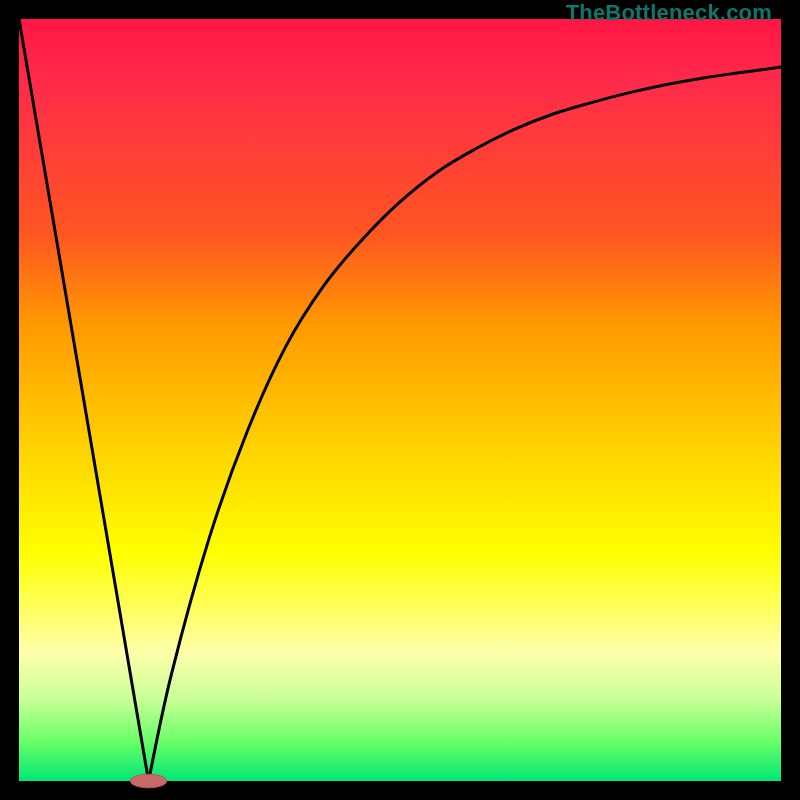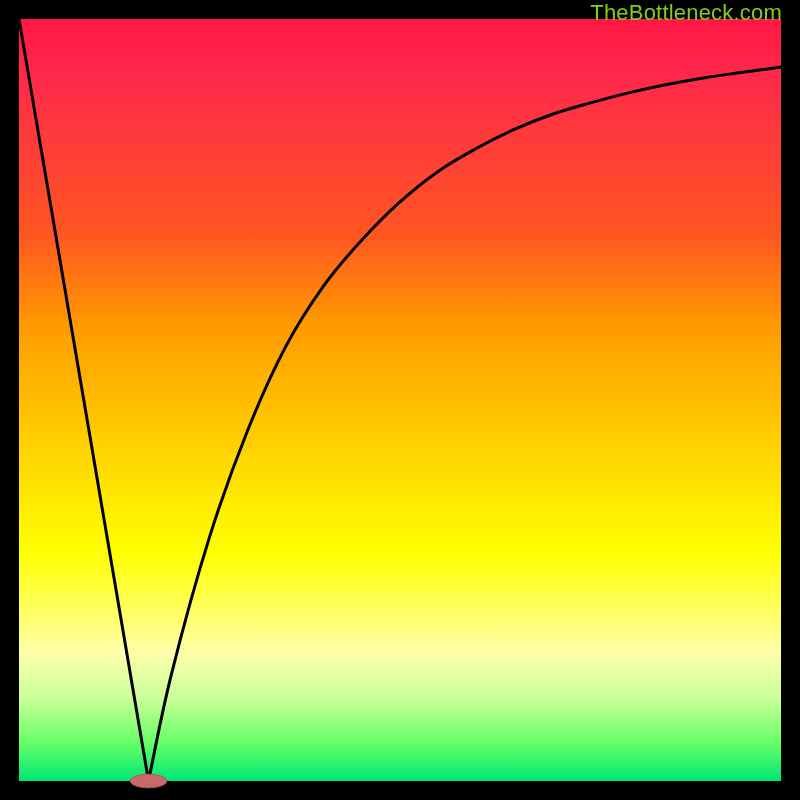--- a/index.html
+++ b/index.html
@@ -42,25 +42,25 @@
     position: absolute;
     left: 19px;
     top: 19px;
     width: 762px;
     height: 762px;
     overflow: visible;
   }
   .watermark {
     position: absolute;
     top: 0px;
-    right: 18px;
-    color: #84cc16;
+    right: 28px;
+    color: #0f766e;
     font-size: 22px;
     letter-spacing: 0.2px;
-    font-weight: 400;
+    font-weight: 700;
     user-select: none;
   }
 </style>
 </head>
 <body>
 
 <div class="frame">
   <div class="plot-bg"></div>
 
   <svg class="curves" viewBox="0 0 762 762" preserveAspectRatio="none">

